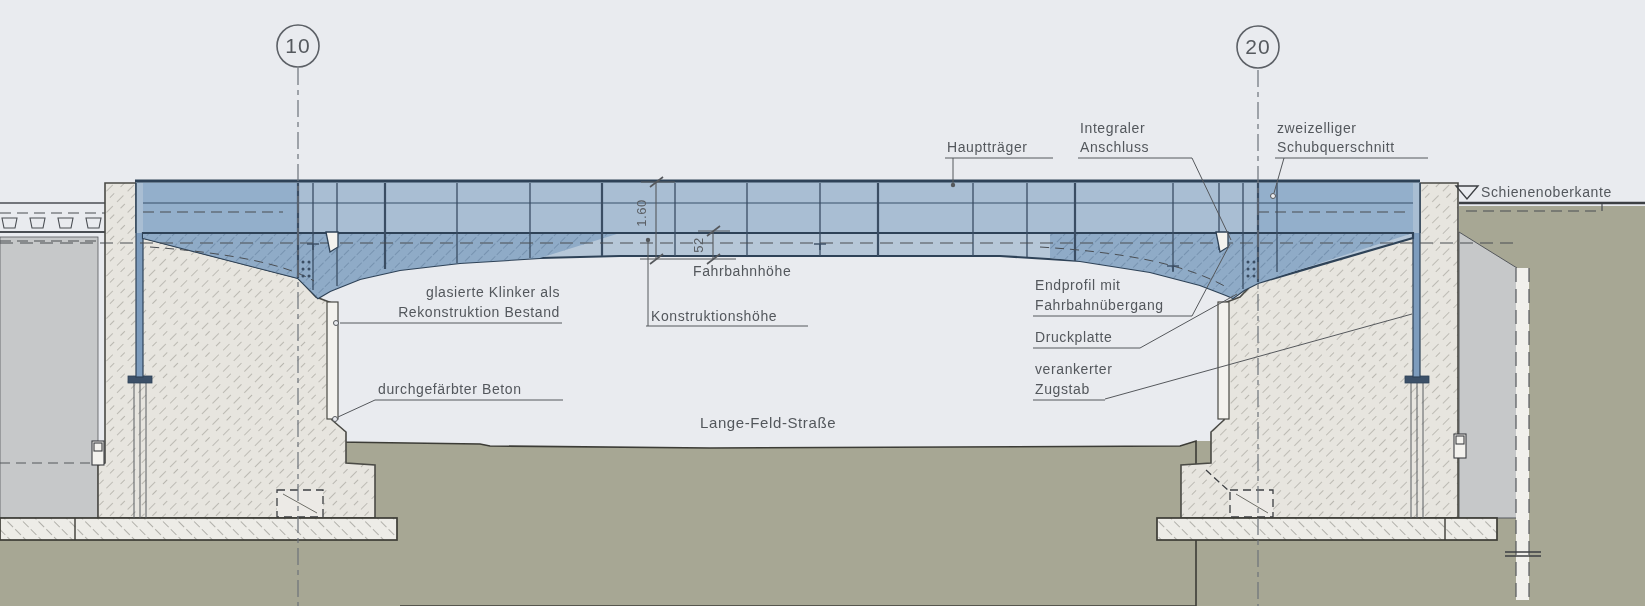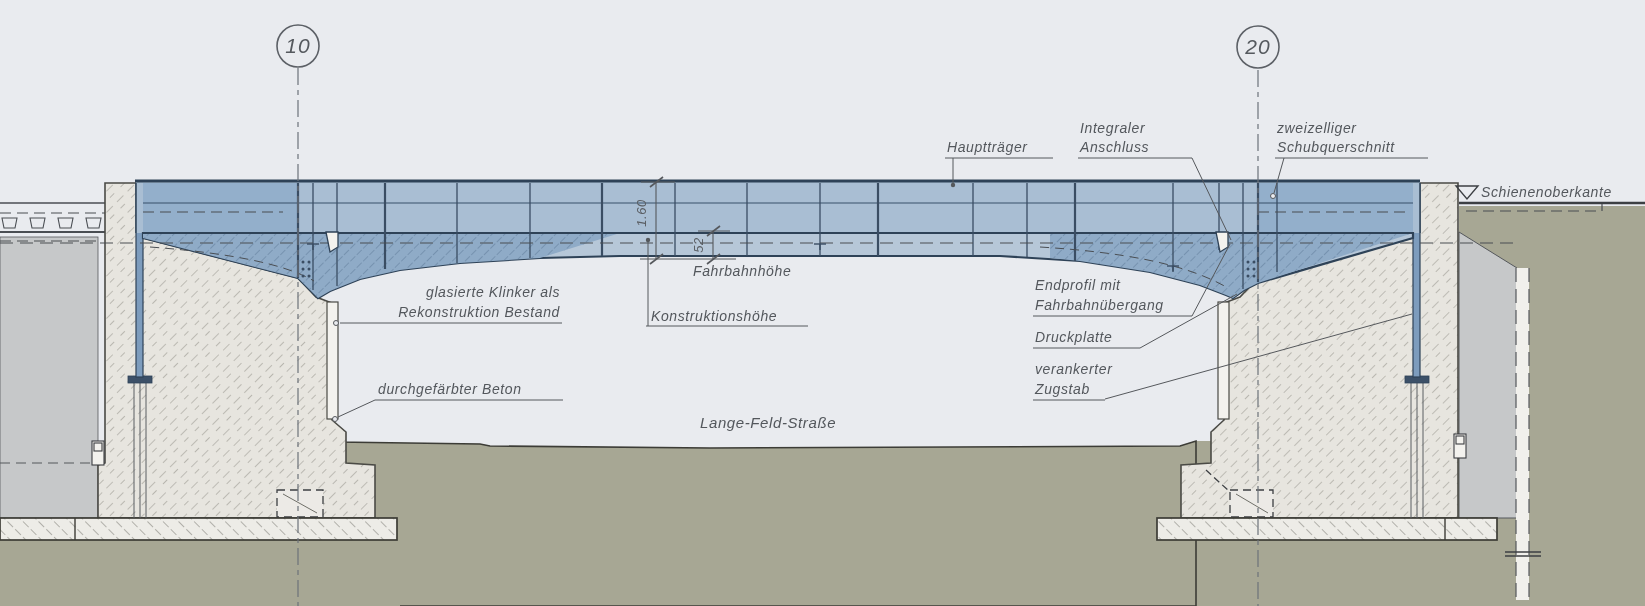--- a/index.html
+++ b/index.html
@@ -1,17 +1,17 @@
 <!DOCTYPE html>
 <html><head>
 <meta charset="utf-8">
 <style>
   html,body{margin:0;padding:0;background:#e9ebef;}
   .stage{position:relative;width:1645px;height:606px;overflow:hidden;
-         font-family:"Liberation Sans", sans-serif;font-style:italic;}
+         font-family:"Liberation Sans", sans-serif;}
   svg{display:block;}
   text{fill:#53575c;font-size:14px;letter-spacing:0.6px;}
   .dimtxt{font-size:13px;fill:#5a5e63;}
   .gridnum{font-size:21px;fill:#55595e;letter-spacing:1px;}
   .big{font-size:15px;}
 </style>
 </head>
 <body>
 
 <div class="stage">

